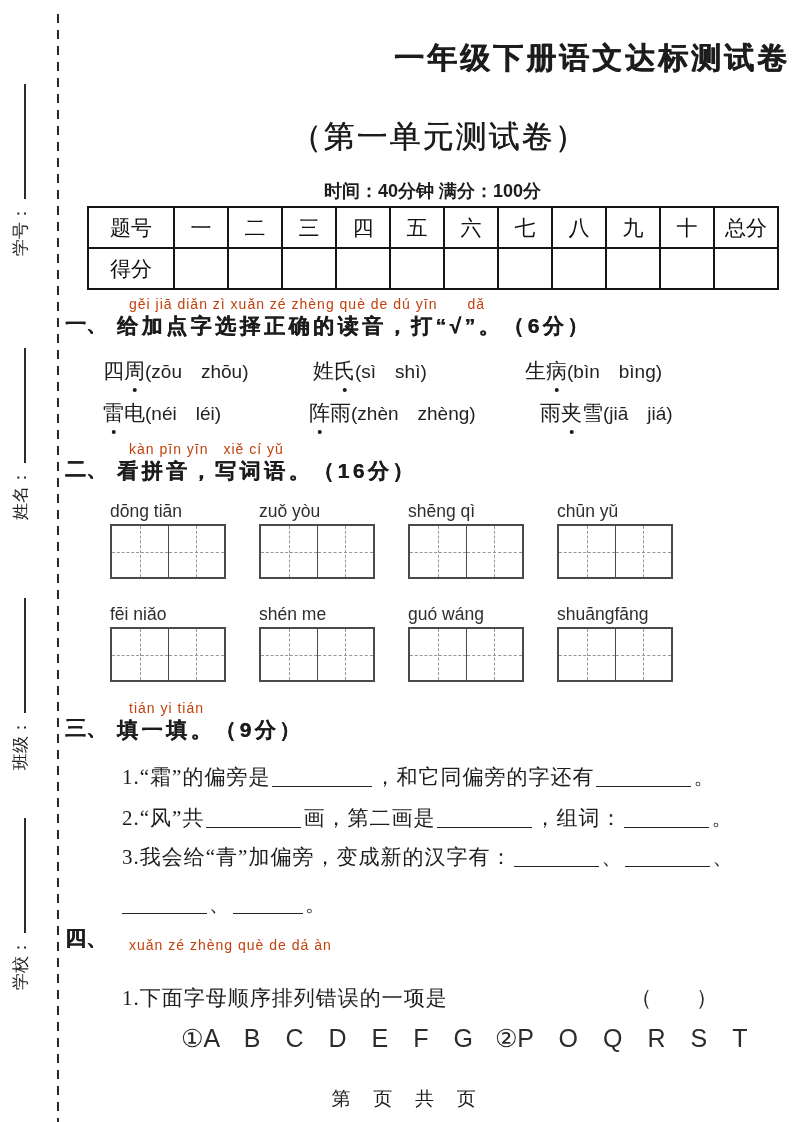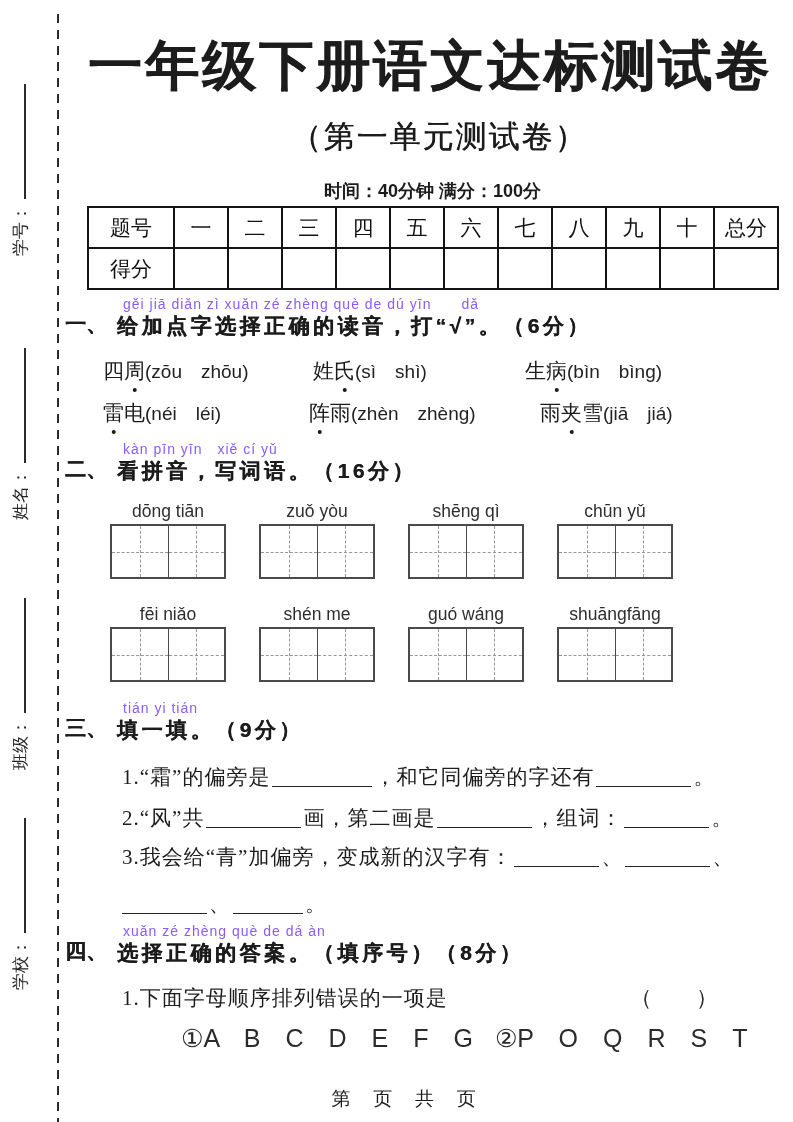--- a/index.html
+++ b/index.html
@@ -8,52 +8,52 @@
     background:#ffffff;color:#1c1c1c;
     font-family:"Liberation Serif","DejaVu Serif",serif;
   }
   
   .seal-rule{position:absolute;left:57px;top:14px;bottom:0;width:2px;
     background:repeating-linear-gradient(to bottom,#2a2a2a 0 9px,transparent 9px 16px);}
   .seal-item{position:absolute;left:9px;transform-origin:0 0;transform:rotate(-90deg);
     white-space:nowrap;font-size:17px;color:#222;}
   .seal-line{display:inline-block;width:115px;height:4px;border-bottom:2px solid #2b2b2b;margin-left:6px;}
   
-  .page-title{position:absolute;left:88px;top:30px;width:702px;text-align:left;
-    font-family:"Liberation Sans","DejaVu Sans",sans-serif;font-weight:bold;font-size:54px;
+  .page-title{position:absolute;left:88px;top:38px;width:702px;text-align:right;
+    font-family:"Liberation Sans","DejaVu Sans",sans-serif;font-weight:bold;font-size:30px;
     letter-spacing:3px;text-shadow:0.8px 0 0 currentColor;}
   .page-subtitle{position:absolute;left:88px;top:116px;width:702px;text-align:center;
     font-family:"Liberation Sans","DejaVu Sans",sans-serif;font-weight:normal;font-size:31px;
     letter-spacing:2px;text-shadow:0.5px 0 0 currentColor;}
   .exam-meta{position:absolute;left:88px;top:179px;width:689px;text-align:center;
     font-family:"Liberation Sans","DejaVu Sans",sans-serif;font-weight:bold;font-size:18px;}
   
   .score-table{position:absolute;left:87px;top:206px;border-collapse:collapse;}
   .score-table td{border:2px solid #151515;text-align:center;font-size:21px;padding:0;height:39px;color:#111;margin-left:45px;}
   .score-table .c0{width:84px;}
   .score-table .c{width:52px;}
   .score-table .cz{width:62px;}
   
   .sec-head{position:absolute;left:65px;display:flex;align-items:flex-end;white-space:nowrap;}
   .sec-num{font-family:"Liberation Sans","DejaVu Sans",sans-serif;font-weight:bold;font-size:21px;
     width:52px;flex:none;padding-bottom:1px;text-shadow:0.4px 0 0 currentColor;}
-  .sec-pinyin{font-family:"Liberation Sans","DejaVu Sans",sans-serif;font-size:14px;color:#8b5cf6;
-    letter-spacing:1px;margin-left:6px;line-height:15px;}
+  .sec-pinyin{font-family:"Liberation Sans","DejaVu Sans",sans-serif;font-size:14px;color:#c2410c;
+    letter-spacing:1px;margin-left:12px;line-height:15px;}
   .sec-title{font-family:"Liberation Sans","DejaVu Sans",sans-serif;font-weight:bold;font-size:21px;
     letter-spacing:3.5px;line-height:27px;text-shadow:0.4px 0 0 currentColor;}
   
   .w-row{position:absolute;left:103px;height:30px;font-size:21px;white-space:nowrap;}
   .w-item{position:absolute;top:0;}
   .cw{position:relative;display:inline-block;}
   .cw.dotted::after{content:"";position:absolute;left:50%;transform:translateX(-50%);bottom:-7px;
     width:4.5px;height:4.5px;border-radius:50%;background:#1a1a1a;}
   .reading{font-family:"Liberation Sans","DejaVu Sans",sans-serif;font-size:19px;color:#222;}
   
   .py-row{position:absolute;left:110px;display:flex;gap:33px;}
-  .py{width:116px;flex:none;text-align:center;font-family:"Liberation Sans","DejaVu Sans",sans-serif;
+  .py{width:116px;flex:none;font-family:"Liberation Sans","DejaVu Sans",sans-serif;
     font-size:17.5px;color:#2e2e2e;white-space:nowrap;}
   .grid-row{position:absolute;left:110px;display:flex;gap:33px;}
   .tg{width:116px;height:55px;flex:none;border:2px solid #4a4a4a;display:flex;box-sizing:border-box;background:#fff;}
   .tg-cell{flex:1;position:relative;}
   .tg-cell + .tg-cell{border-left:1.5px solid #4a4a4a;}
   .tg-cell::before{content:"";position:absolute;left:50%;top:0;bottom:0;border-left:1px dashed #979797;}
   .tg-cell::after{content:"";position:absolute;top:50%;left:0;right:0;border-top:1px dashed #979797;}
   
   .fill-line{position:absolute;left:122px;font-size:21px;letter-spacing:1px;white-space:nowrap;color:#1d1d1d;}
   .blank{display:inline-block;border-bottom:1.8px solid #252525;height:17px;vertical-align:-3px;margin:0 2px;}
@@ -228,21 +228,20 @@
   <span>3.我会给“青”加偏旁，变成新的汉字有：</span><span class="blank bw85"></span><span>、</span><span class="blank bw85"></span><span>、</span>
 </div>
 <div class="fill-line" style="top:890px;left:120px;">
   <span class="blank bw85"></span><span>、</span><span class="blank bw70"></span><span>。</span>
 </div>
 
 <div class="sec-head" style="top:924px;">
   <span class="sec-num">四、</span>
   <div>
     <div class="sec-pinyin">xuǎn zé zhèng què de dá àn</div>
-    <div class="sec-title">选择正确的答案。（填序号）（8分）</div>
   </div>
 </div>
 
 <div class="q-line" style="top:984px;">1.下面字母顺序排列错误的一项是</div>
 <div class="q-brackets" style="top:983px;">（　　）</div>
 <div class="options-row" style="top:1022px;margin-left:41px;">
   <span>①A　B　C　D　E　F　G</span>
   <span>②P　O　Q　R　S　T</span>
 </div>
 

